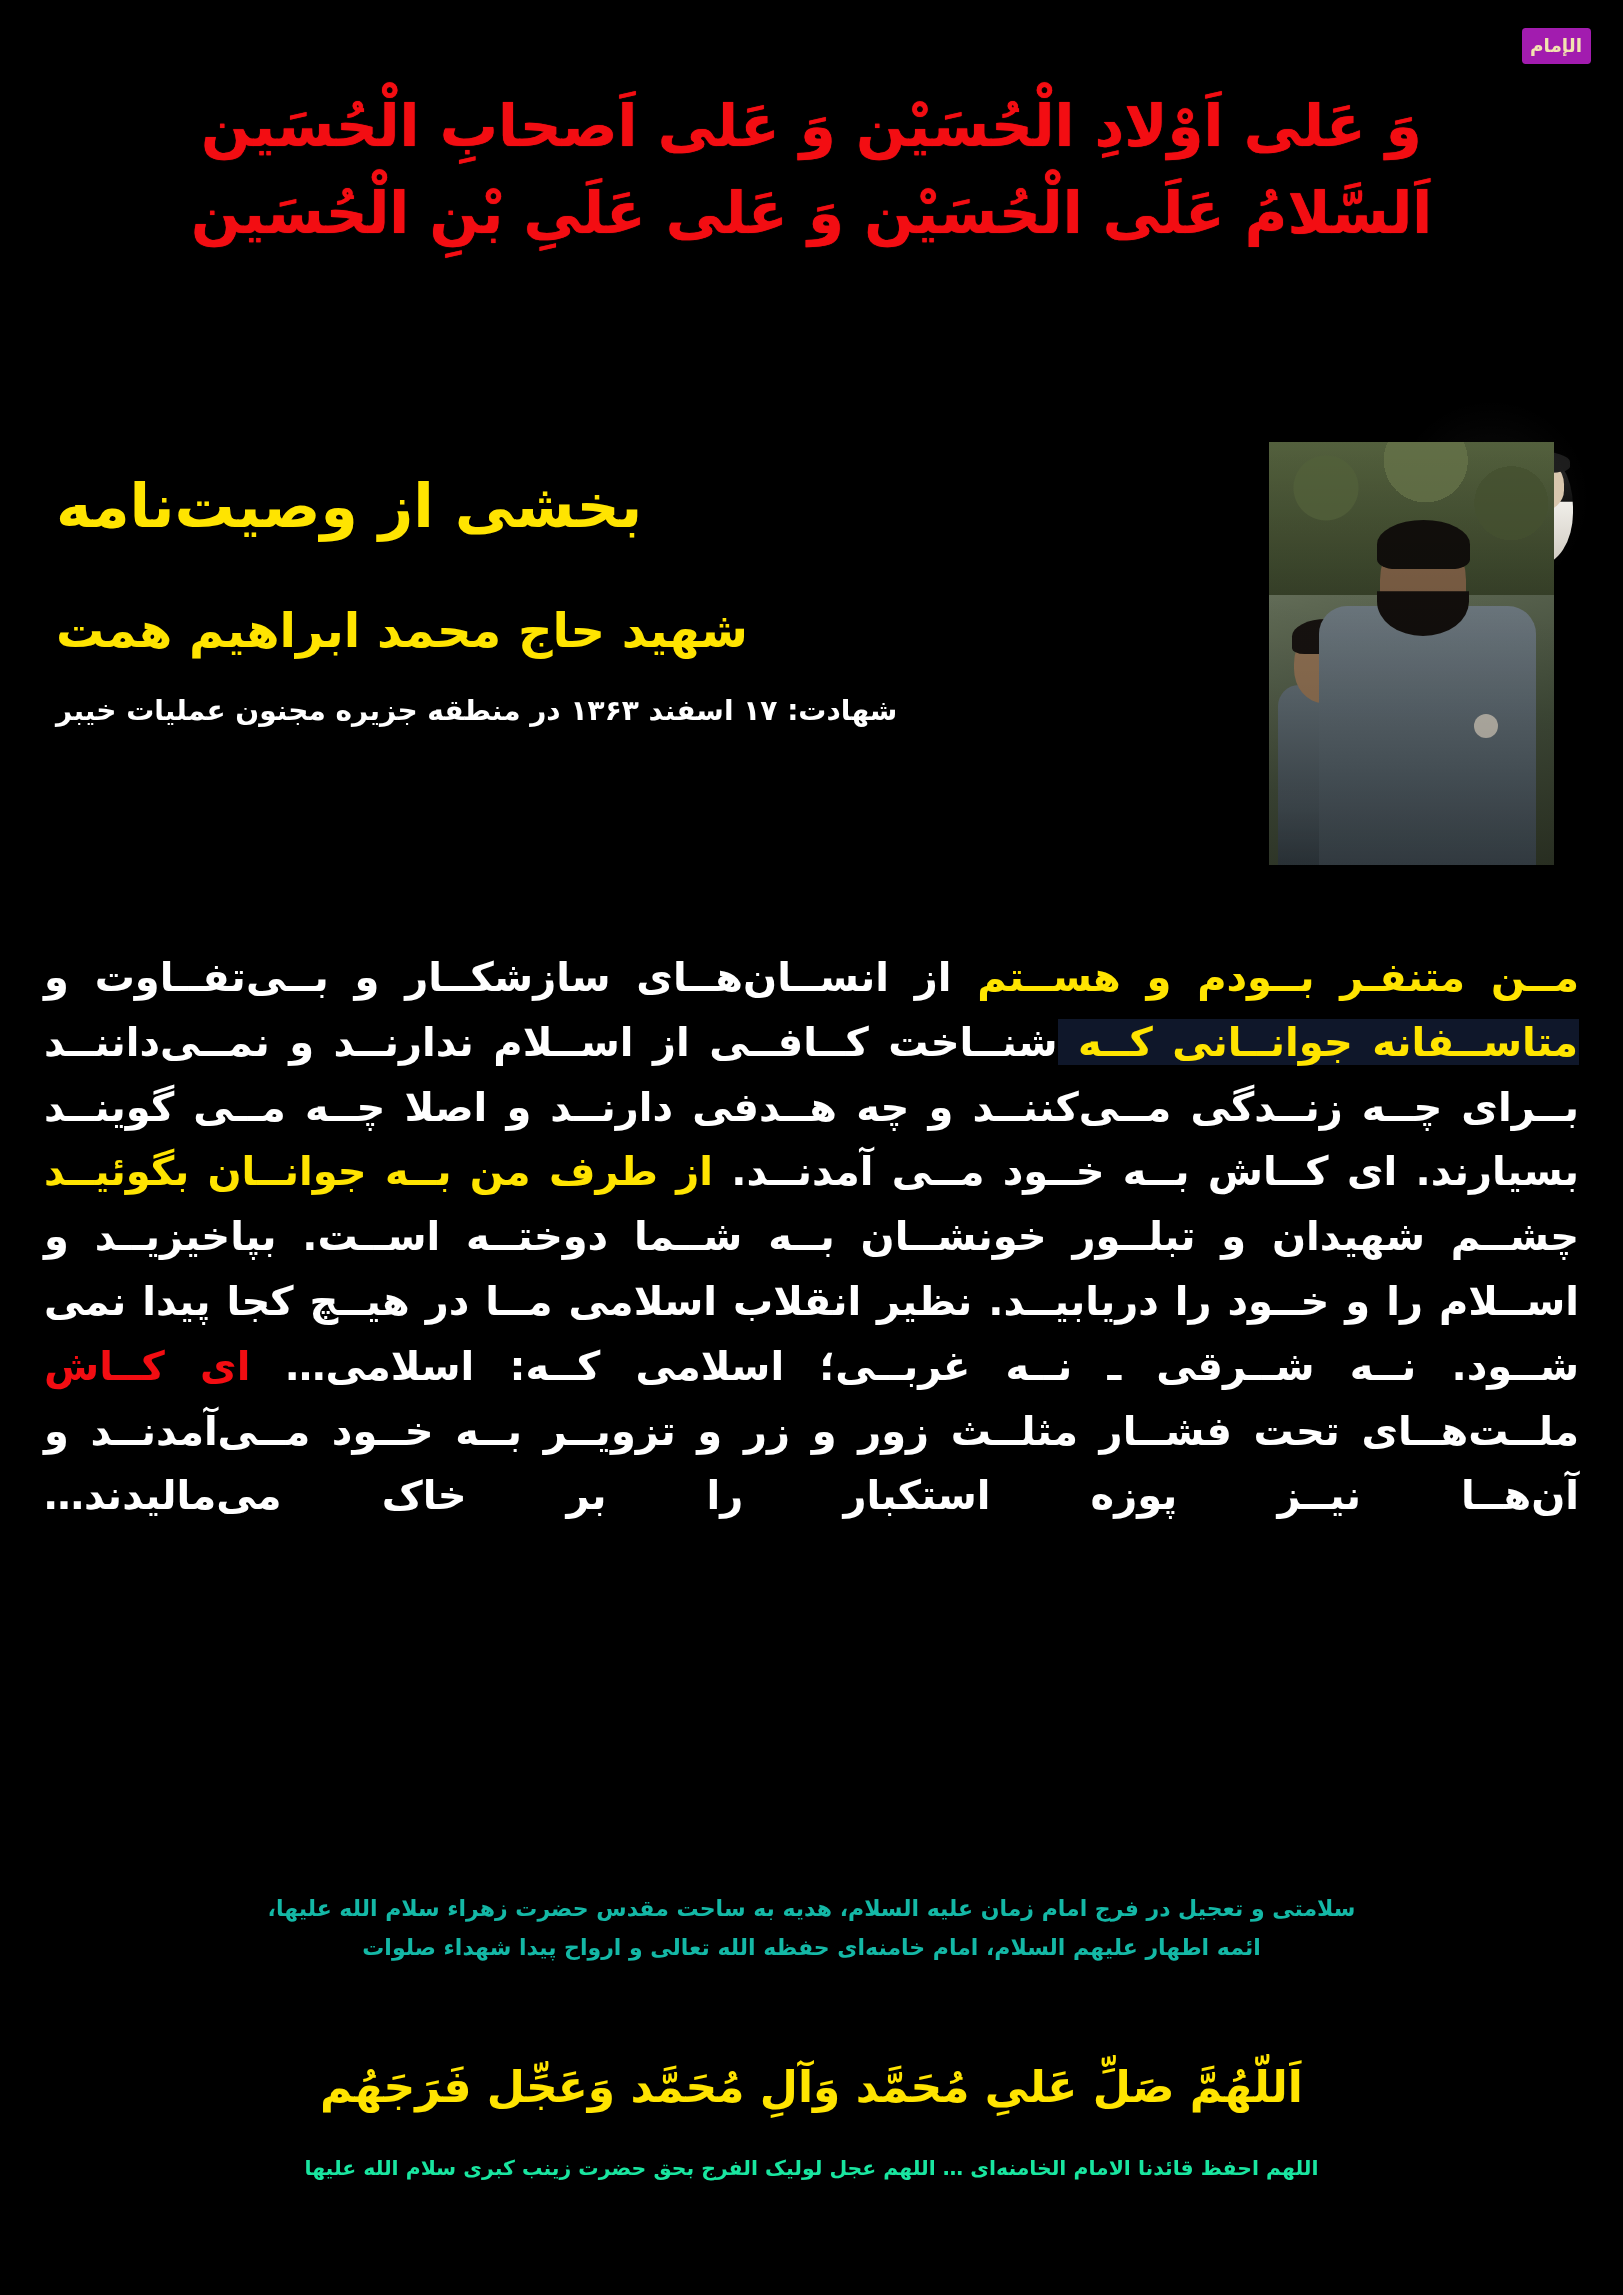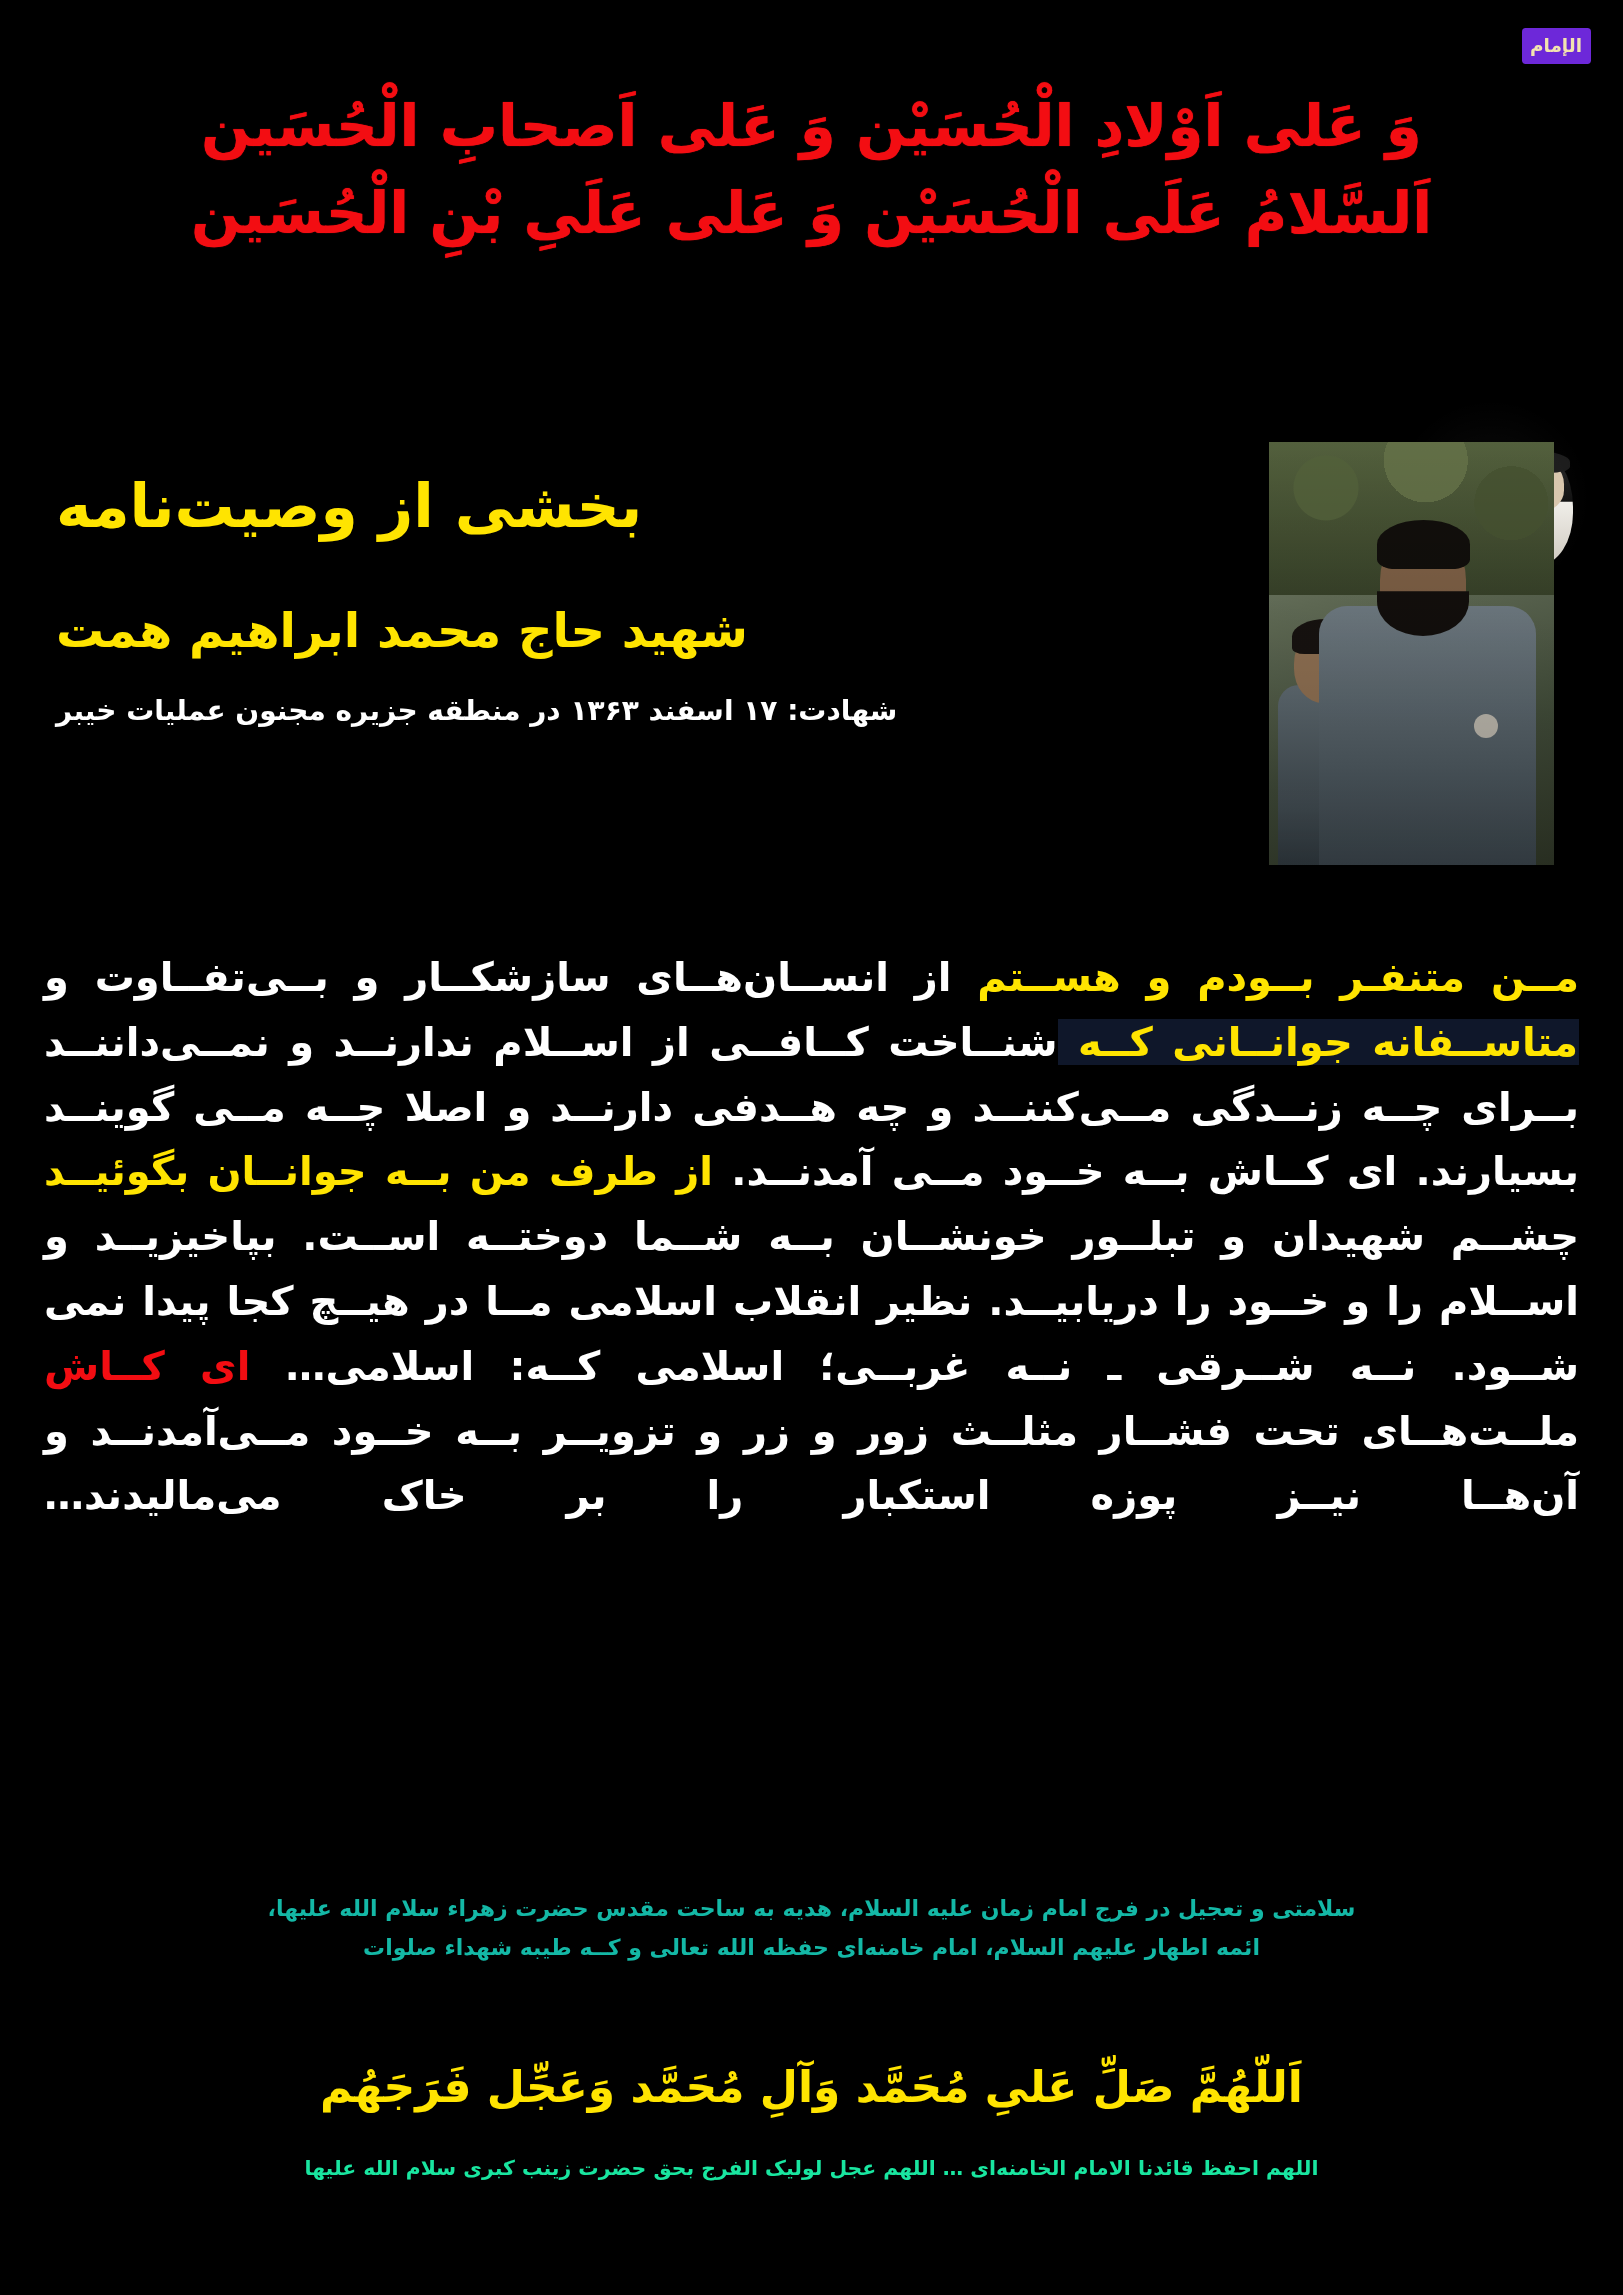--- a/index.html
+++ b/index.html
@@ -30,21 +30,21 @@
     right: 23px;
     width: 88px;
     height: 56px;
     display: flex;
     align-items: center;
     justify-content: center;
   }
   .top-logo .logo-red {
     width: 69px;
     height: 36px;
-    background: #6d28d9;
+    background: #a21caf;
     border-radius: 3.7px;
     display: flex;
     align-items: center;
     justify-content: center;
     color: #f2e3b0;
     font-size: 18.5px;
     font-weight: bold;
     letter-spacing: -0.9px;
   }
 
@@ -370,21 +370,21 @@
   <div class="titles">
     <div class="t-will">بخشی از وصیت‌نامه</div>
     <div class="t-name">شهید حاج محمد ابراهیم همت</div>
     <div class="t-date">شهادت: ۱۷ اسفند ۱۳۶۳ در منطقه جزیره مجنون عملیات خیبر</div>
   </div>
 
   <p class="will-body" id="will-text"><span class="y">مــن متنفـر بــودم و هســتم </span><span>از انســان‌هــای سازشکــار و بــی‌تفــاوت و </span><span class="hl">متاســفانه جوانــانی کــه </span><span>شنــاخت کــافــی از اســلام ندارنــد و نمــی‌داننــد بــرای چــه زنــدگی مــی‌کننــد و چه هــدفی دارنــد و اصلا چــه مــی گوینــد بسیارند. ای کــاش بــه خــود مــی آمدنــد. </span><span class="y">از طرف من بــه جوانــان بگوئیــد </span><span>چشــم شهیدان و تبلــور خونشــان بــه شــما دوختــه اســت. بپاخیزیــد و اســلام را و خــود را دریابیــد. نظیر انقلاب اسلامی مــا در هیــچ کجا پیدا نمی شــود. نــه شــرقی ـ نــه غربــی؛ اسلامی کــه: اسلامی… </span><span class="r">ای کــاش </span><span>ملــت‌هــای تحت فشــار مثلــث زور و زر و تزویــر بــه خــود مــی‌آمدنــد و آن‌هــا نیــز پوزه استکبار را بر خاک می‌مالیدند…</span></p>
 
   <div class="petition">
     <div>سلامتی و تعجیل در فرج امام زمان علیه السلام، هدیه به ساحت مقدس حضرت زهراء سلام الله علیها،</div>
-    <div>ائمه اطهار علیهم السلام، امام خامنه‌ای حفظه الله تعالی و کــه طیبه شهداء صلوات</div>
+    <div>ائمه اطهار علیهم السلام، امام خامنه‌ای حفظه الله تعالی و ارواح پیدا شهداء صلوات</div>
   </div>
 
   <div class="salavat">اَللّهُمَّ صَلِّ عَلىِ مُحَمَّد وَآلِ مُحَمَّد وَعَجِّل فَرَجَهُم</div>
 
   <div class="footer-dua">اللهم احفظ قائدنا الامام الخامنه‌ای … اللهم عجل لولیک الفرج بحق حضرت زینب کبری سلام الله علیها</div>
 
 </div>
 
 
 </body></html>

